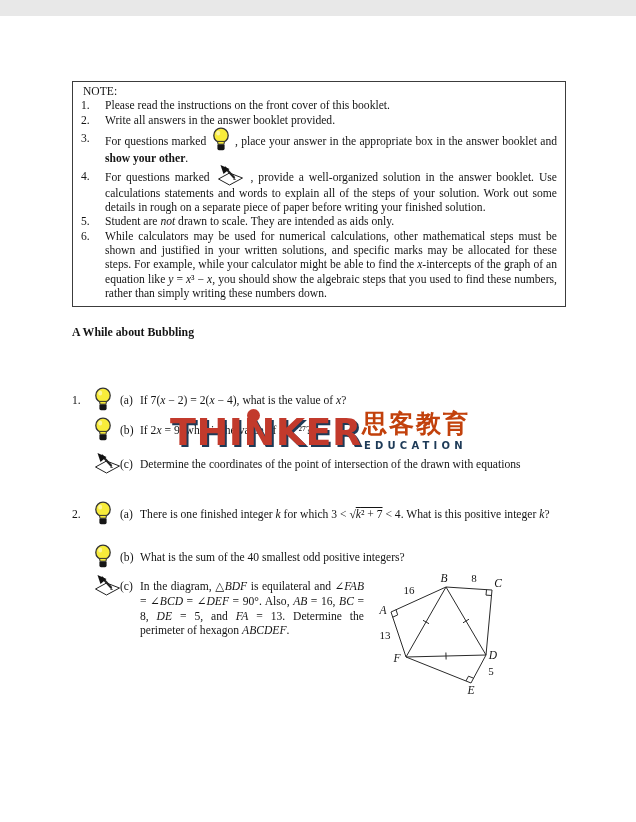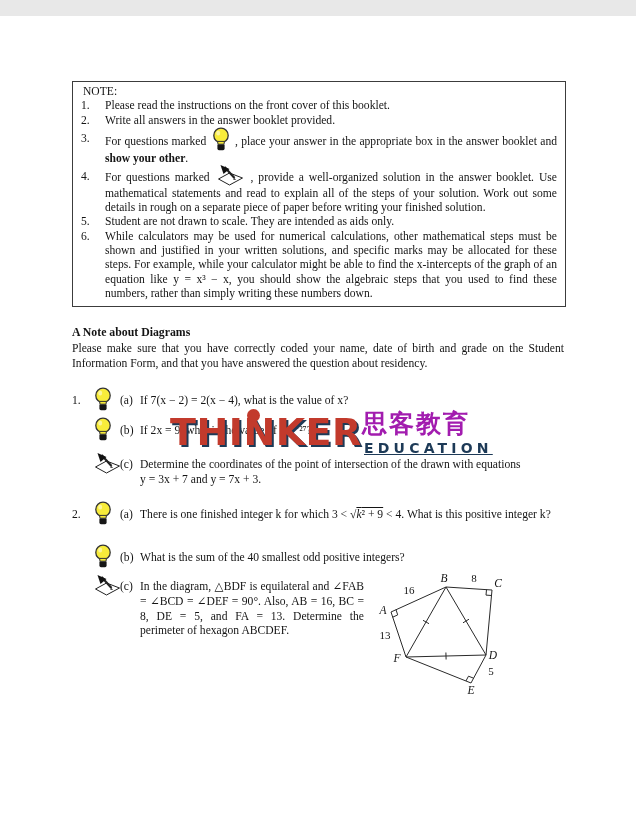--- a/index.html
+++ b/index.html
@@ -14,21 +14,21 @@
     border:1.5px solid #3c3c3c; padding:3px 8px 5px 8px;
     font-size:11.6px; line-height:14.3px;
   }
   .note-title { margin:0 0 0 2px; }
   .note-item { display:flex; }
   .note-item.sp { margin-top:4px; }
   .note-num { width:24px; flex:none; }
   .note-text { flex:1; text-align:justify; }
   
   .s-b { font-weight:bold; }
-  .s-i { }
+  .s-i { font-style:italic; }
   .s-ol { text-decoration:overline; }
   .s-iol { font-style:italic; text-decoration:overline; }
   
   .inline-icon { display:inline-block; vertical-align:middle; margin:-5px 2px -4px 2px; }
   
   .bubbling-heading { position:absolute; left:72px; top:309px; font-size:11.8px; font-weight:bold; }
   .bubbling-body {
     position:absolute; left:72px; top:325px; width:492px;
     font-size:11.6px; line-height:15px; text-align:justify;
   }
@@ -49,21 +49,21 @@
   }
   .wm-dot { position:absolute; left:247px; top:393px; width:13px; height:13px; border-radius:50%; z-index:6; }
   .wm-cjk {
     position:absolute; left:362px; top:395px; z-index:5;
     font-family:"DejaVu Sans","Liberation Sans",sans-serif;
     font-weight:bold; font-size:25px; line-height:1; letter-spacing:2px;
   }
   .wm-sub {
     position:absolute; left:364px; top:424px; z-index:5;
     font-family:"DejaVu Sans","Liberation Sans",sans-serif;
-    font-weight:bold; font-size:14px; letter-spacing:4.2px;text-decoration:underline;
+    font-weight:bold; font-size:10px; letter-spacing:4.2px;
   }
   
   .diagram { position:absolute; left:370px; top:552px; }
   .diagram text { font-family:"Liberation Serif","DejaVu Serif",serif; }
   .v-label { font-style:italic; font-size:11.5px; }
   .n-label { font-size:11px; }
 </style>
 </head>
 <body>
 
@@ -92,34 +92,33 @@
     </div>
     <div class="note-item sp">
       <span class="note-num">4.</span>
       <span class="note-text"><span>For questions marked </span>
   <span class="inline-icon"><svg width="27" height="21" viewBox="0 0 27 21">
     <path d="M1.5 14 L12.5 20 L25.5 13 L12.5 8 Z" fill="#ffffff" stroke="#222" stroke-width="1"></path>
     <path d="M7.5 2 L17.5 13" stroke="#222" stroke-width="2.2" fill="none"></path>
     <path d="M17.5 13 L19 15 L16 14.6 Z" fill="#222"></path>
     <path d="M3.5 0 L12.5 4 L6.5 9 Z" fill="#111"></path>
   </svg></span>
-<span>, provide a well-organized solution in the answer booklet. Use mathematical statements and read to explain all of the steps of your solution. Work out some details in rough on a separate piece of paper before writing your finished solution.</span></span>
+<span>, provide a well-organized solution in the answer booklet. Use calculations statements and words to explain all of the steps of your solution. Work out some details in rough on a separate piece of paper before writing your finished solution.</span></span>
     </div>
     <div class="note-item">
       <span class="note-num">5.</span>
       <span class="note-text"><span>Student are </span><span class="s-i">not</span><span> drawn to scale. They are intended as aids only.</span></span>
     </div>
     <div class="note-item">
       <span class="note-num">6.</span>
       <span class="note-text"><span>While calculators may be used for numerical calculations, other mathematical steps must be shown and justified in your written solutions, and specific marks may be allocated for these steps. For example, while your calculator might be able to find the </span><span class="s-i">x</span><span>-intercepts of the graph of an equation like </span><span class="s-i">y</span><span> = </span><span class="s-i">x</span><span>³ − </span><span class="s-i">x</span><span>, you should show the algebraic steps that you used to find these numbers, rather than simply writing these numbers down.</span></span>
     </div>
   </div>
 
-  <div class="bubbling-heading">A Note about Diagrams</div>
-  <div class="bubbling-body">Please make sure that you have correctly coded your name, date of birth and grade on the Student Information Form, and that you have answered the question about residency.</div>
+  <div class="bubbling-heading">A While about Bubbling</div>
 
   <div class="qrow" style="top:378px; width:494px;">
     <span class="qnum">1.</span>
     <span class="icon-slot">
   <span class="inline-icon"><svg width="18" height="25" viewBox="0 0 18 25">
     <circle cx="9" cy="8.4" r="7.2" fill="#f8ec3a" stroke="#333" stroke-width="1.3"></circle>
     <ellipse cx="6.2" cy="6" rx="2" ry="2.6" fill="#fcf6a0"></ellipse>
     <path d="M5.6 14.4 L12.4 14.4 L12 17.2 L6 17.2 Z" fill="#f8ec3a" stroke="#333" stroke-width="1"></path>
     <path d="M5.4 17.4 h7.2 v4.2 a1.6 1.6 0 0 1 -1.6 1.6 h-4 a1.6 1.6 0 0 1 -1.6 -1.6 Z" fill="#161616"></path>
   </svg></span>
@@ -152,37 +151,36 @@
     <path d="M7.5 2 L17.5 13" stroke="#222" stroke-width="2.2" fill="none"></path>
     <path d="M17.5 13 L19 15 L16 14.6 Z" fill="#222"></path>
     <path d="M3.5 0 L12.5 4 L6.5 9 Z" fill="#111"></path>
   </svg></span>
 </span>
     <span class="qbody" style="display:block;">
       <span style="display:flex;">
         <span class="plabel">(c)</span>
         <span class="ptext"><span>Determine the coordinates of the point of intersection of the drawn with equations</span></span>
       </span>
-      <span style="display:block; padding-left:20px;"><span class="s-i">y</span><span> = 3</span><span class="s-i">x</span><span> + 7 and </span><span class="s-i">y</span><span> = 7</span><span class="s-i">x</span><span> + 3.</span></span>
     </span>
   </div>
 
   <div class="qrow" style="top:492px; width:494px;">
     <span class="qnum">2.</span>
     <span class="icon-slot">
   <span class="inline-icon"><svg width="18" height="25" viewBox="0 0 18 25">
     <circle cx="9" cy="8.4" r="7.2" fill="#f8ec3a" stroke="#333" stroke-width="1.3"></circle>
     <ellipse cx="6.2" cy="6" rx="2" ry="2.6" fill="#fcf6a0"></ellipse>
     <path d="M5.6 14.4 L12.4 14.4 L12 17.2 L6 17.2 Z" fill="#f8ec3a" stroke="#333" stroke-width="1"></path>
     <path d="M5.4 17.4 h7.2 v4.2 a1.6 1.6 0 0 1 -1.6 1.6 h-4 a1.6 1.6 0 0 1 -1.6 -1.6 Z" fill="#161616"></path>
   </svg></span>
 </span>
     <span class="qbody">
       <span class="plabel">(a)</span>
-      <span class="ptext"><span>There is one finished integer </span><span class="s-i">k</span><span> for which 3 &lt; √</span><span class="s-iol">k</span><span class="s-ol">² + 9</span><span> &lt; 4. What is this positive integer </span><span class="s-i">k</span><span>?</span></span>
+      <span class="ptext"><span>There is one finished integer </span><span class="s-i">k</span><span> for which 3 &lt; √</span><span class="s-iol">k</span><span class="s-ol">² + 7</span><span> &lt; 4. What is this positive integer </span><span class="s-i">k</span><span>?</span></span>
     </span>
   </div>
   <div class="qrow" style="top:535px; width:494px;">
     <span class="qnum"></span>
     <span class="icon-slot">
   <span class="inline-icon"><svg width="18" height="25" viewBox="0 0 18 25">
     <circle cx="9" cy="8.4" r="7.2" fill="#f8ec3a" stroke="#333" stroke-width="1.3"></circle>
     <ellipse cx="6.2" cy="6" rx="2" ry="2.6" fill="#fcf6a0"></ellipse>
     <path d="M5.6 14.4 L12.4 14.4 L12 17.2 L6 17.2 Z" fill="#f8ec3a" stroke="#333" stroke-width="1"></path>
     <path d="M5.4 17.4 h7.2 v4.2 a1.6 1.6 0 0 1 -1.6 1.6 h-4 a1.6 1.6 0 0 1 -1.6 -1.6 Z" fill="#161616"></path>
@@ -233,16 +231,16 @@
         <text class="v-label" x="27" y="94">F</text>
         <text class="v-label" x="123" y="91">D</text>
         <text class="n-label" x="121" y="107">5</text>
         <text class="v-label" x="101" y="126">E</text>
       </g>
     </svg>
   </div>
 
   <div class="wm-brand" style="color: rgb(194, 58, 44); text-shadow: rgb(29, 58, 87) 2px 2px 0px;"><span>TH</span><span>I</span><span>NKER</span></div>
   <div class="wm-dot" style="background: rgb(194, 58, 44);"></div>
-  <div class="wm-cjk" style="color: #a21caf;">思客教育</div>
+  <div class="wm-cjk" style="color: #c2410c;">思客教育</div>
   <div class="wm-sub" style="color: rgb(29, 58, 87);">EDUCATION</div>
 
 </div>
 
 </body></html>

